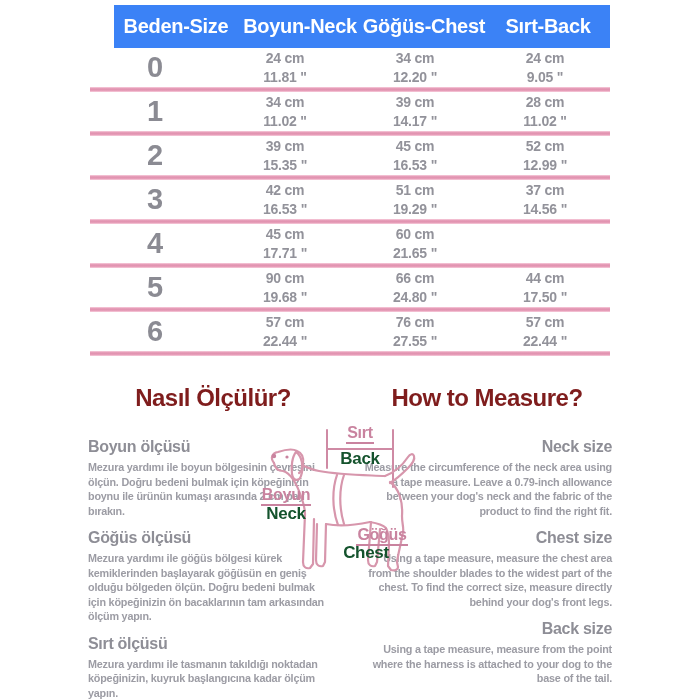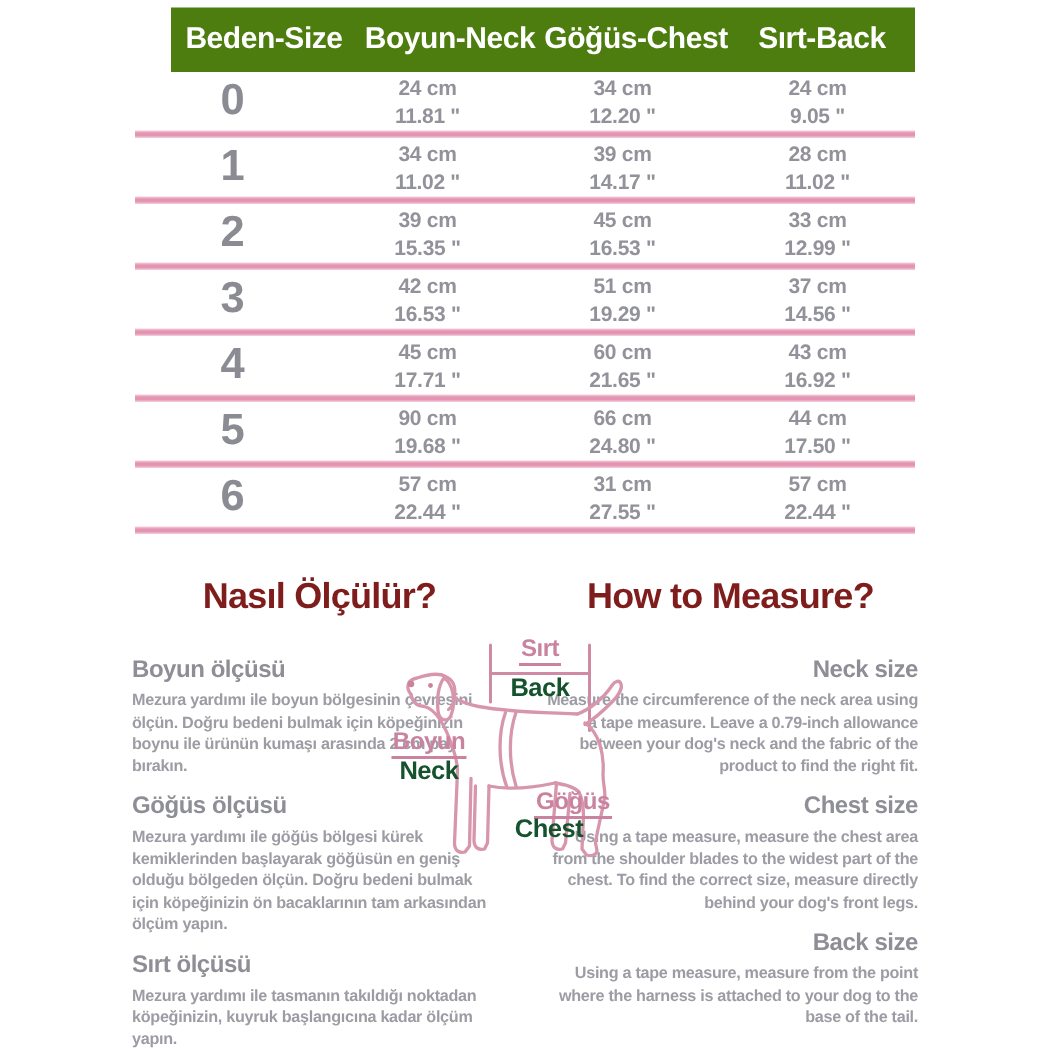--- a/index.html
+++ b/index.html
@@ -3,21 +3,21 @@
 <meta charset="utf-8">
 <style>
   * { margin:0; padding:0; box-sizing:border-box; }
   html,body { background:#ffffff; }
   body { font-family:"Liberation Sans", sans-serif; width:700px; height:700px; position:relative; overflow:hidden; }
 
   .page { position:absolute; inset:0; background:#ffffff; }
 
   
   .size-table { position:absolute; left:90px; top:5px; width:520px; }
-  .thead { display:grid; grid-template-columns:repeat(4,1fr); background:#4d7c0f; height:43px; align-items:center;margin-left:24px; }
+  .thead { display:grid; grid-template-columns:repeat(4,1fr); background:#3b82f6; height:43px; align-items:center;margin-left:24px; }
   .thead .th { color:#ffffff; font-weight:700; font-size:20px; text-align:center; letter-spacing:-0.3px; }
   .trow { display:grid; grid-template-columns:repeat(4,1fr); height:39px; align-items:center; }
   .trow .size { color:#8b8b93; font-weight:700; font-size:29px; text-align:center; line-height:1; }
   .trow .pair { text-align:center; color:#92929a; font-weight:700; font-size:14px; line-height:19px; letter-spacing:-0.2px; }
   .sep { height:5px; width:100%; background:linear-gradient(to bottom,#f8cedd 0%,#e294b1 35%,#e294b1 65%,#f8cedd 100%); }
 
   
   .h2 { position:absolute; top:384px; width:250px; text-align:center; color:#7f1d1d; font-weight:700; font-size:24px; letter-spacing:-0.5px; }
   .h2.tr { left:88px; }
   .h2.en { left:362px; }
@@ -96,21 +96,21 @@
       <div class="size">2</div>
       <div class="pair">
           <div>39 cm</div>
           <div>15.35 "</div>
         </div>
       <div class="pair">
           <div>45 cm</div>
           <div>16.53 "</div>
         </div>
       <div class="pair">
-          <div>33 cm</div>
+          <div>52 cm</div>
           <div>12.99 "</div>
         </div>
     </div>
     <div class="sep"></div>
 
     <div class="trow">
       <div class="size">3</div>
       <div class="pair">
           <div>42 cm</div>
           <div>16.53 "</div>
@@ -129,24 +129,20 @@
     <div class="trow">
       <div class="size">4</div>
       <div class="pair">
           <div>45 cm</div>
           <div>17.71 "</div>
         </div>
       <div class="pair">
           <div>60 cm</div>
           <div>21.65 "</div>
         </div>
-      <div class="pair">
-          <div>43 cm</div>
-          <div>16.92 "</div>
-        </div>
     </div>
     <div class="sep"></div>
 
     <div class="trow">
       <div class="size">5</div>
       <div class="pair">
           <div>90 cm</div>
           <div>19.68 "</div>
         </div>
       <div class="pair">
@@ -160,21 +156,21 @@
     </div>
     <div class="sep"></div>
 
     <div class="trow">
       <div class="size">6</div>
       <div class="pair">
           <div>57 cm</div>
           <div>22.44 "</div>
         </div>
       <div class="pair">
-          <div>31 cm</div>
+          <div>76 cm</div>
           <div>27.55 "</div>
         </div>
       <div class="pair">
           <div>57 cm</div>
           <div>22.44 "</div>
         </div>
     </div>
     <div class="sep"></div>
   </div>
 

